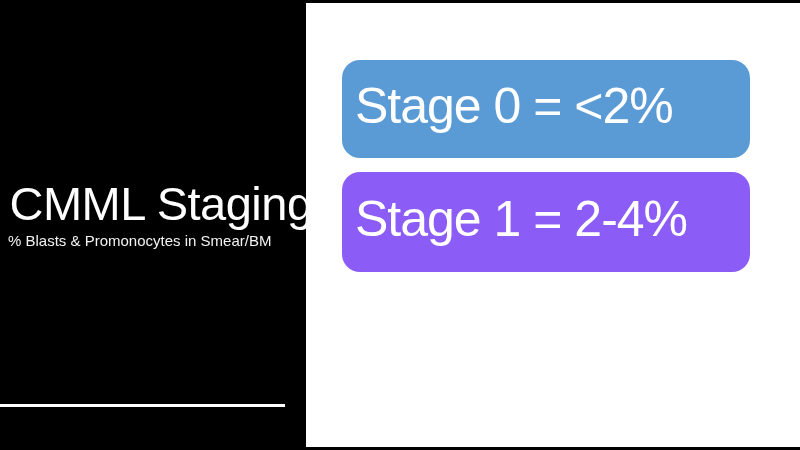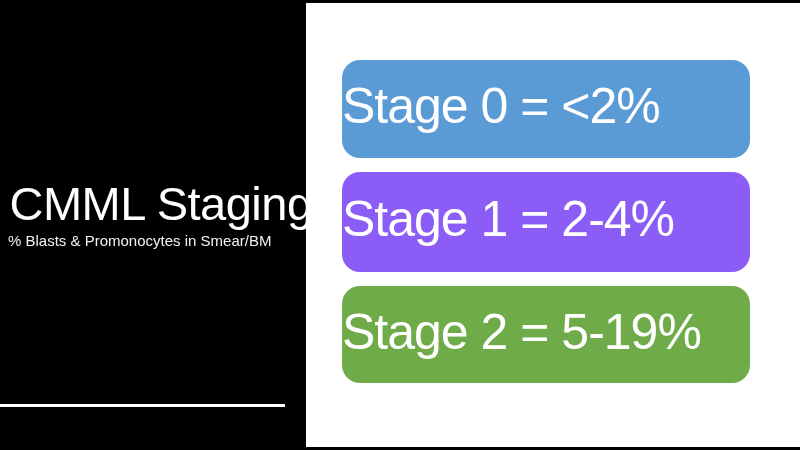--- a/index.html
+++ b/index.html
@@ -67,20 +67,21 @@
 
   .stage {
     position: absolute;
     left: 342px;
     width: 408px;
     height: 98px;
     border-radius: 18px;
     display: flex;
     align-items: center;
     box-sizing: border-box;
+    padding-left: 13px;
   }
   .stage.s0 { top: 60px; }
   .stage.s1 { top: 172px; height: 100px; }
   .stage.s2 { top: 286px; height: 97px; }
   .stage-label {
     color: #ffffff;
     font-size: 50px;
     letter-spacing: -1px;
     white-space: nowrap;
     line-height: 1;
@@ -101,19 +102,16 @@
   </div>
 
   <div class="stage s0" style="background-color: rgb(91, 155, 213);">
     <span class="stage-label">Stage 0 = &lt;2%</span>
   </div>
 
   <div class="stage s1" style="background-color: #8b5cf6;">
     <span class="stage-label">Stage 1 = 2-4%</span>
   </div>
 
-  <div class="stage s2" style="background-color: rgb(111, 172, 73);">
-    <span class="stage-label">Stage 2 = 5-19%</span>
-  </div>
 
   <div class="edge-bar bottom"></div>
 
 </div>
 
 </body></html>

